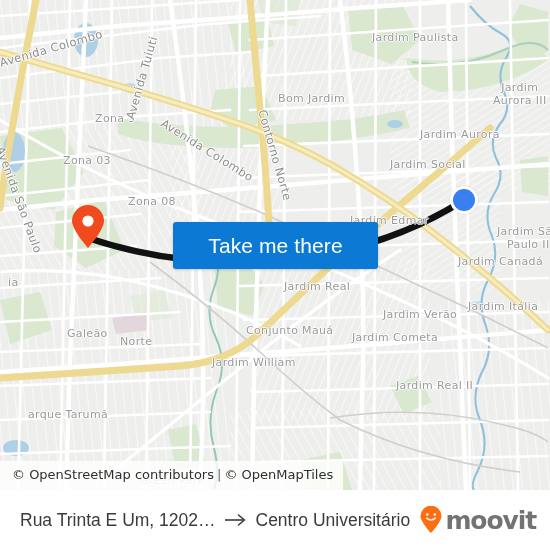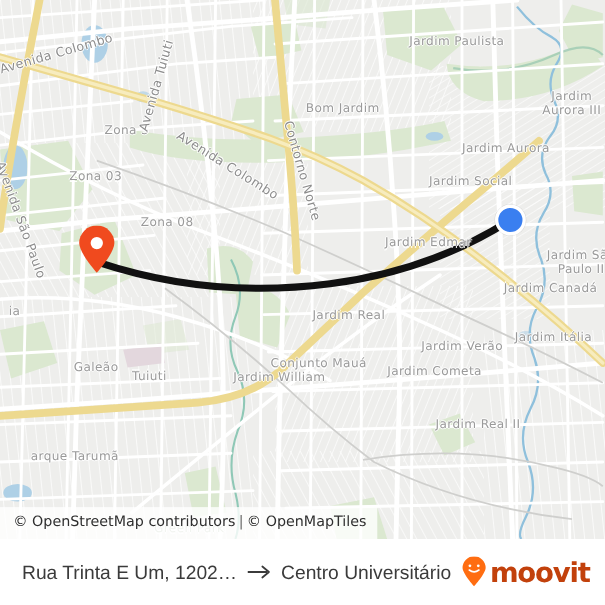--- a/index.html
+++ b/index.html
@@ -139,21 +139,21 @@
     flex: 0 0 auto;
     display: flex;
     align-items: center;
     gap: 2px;
     margin-left: 8px;
   }
   #moovit-wordmark {
     font-family: "DejaVu Sans", sans-serif;
     font-size: 25px;
     font-weight: bold;
-    color: #c2410c;
+    color: #737373;
     letter-spacing: -1.1px;
   }
 </style>
 </head>
 <body>
 
 <div id="root">
 
   <div id="map">
     <svg id="map-svg" viewBox="0 0 550 490" preserveAspectRatio="none">
@@ -329,22 +329,22 @@
         <div class="maplabel" style="left: 497px; top: 225px;">Jardim São
 Paulo II</div>
         <div class="maplabel" style="left: 458px; top: 255px;">Jardim Canadá</div>
         <div class="maplabel" style="left: 284px; top: 280px;">Jardim Real</div>
         <div class="maplabel" style="left: 8px; top: 276px;">ia</div>
         <div class="maplabel" style="left: 383px; top: 308px;">Jardim Verão</div>
         <div class="maplabel" style="left: 468px; top: 300px;">Jardim Itália</div>
         <div class="maplabel" style="left: 246px; top: 324px;">Conjunto Mauá</div>
         <div class="maplabel" style="left: 67px; top: 327px;">Galeão</div>
         <div class="maplabel" style="left: 352px; top: 331px;">Jardim Cometa</div>
-        <div class="maplabel" style="left: 120px; top: 335px;">Tuiuti</div>
-        <div class="maplabel" style="left: 212px; top: 336px;">Jardim William</div>
+        <div class="maplabel" style="left: 120px; top: 335px;">Norte</div>
+        <div class="maplabel" style="left: 212px; top: 356px;">Jardim William</div>
         <div class="maplabel" style="left: 396px; top: 379px;">Jardim Real II</div>
         <div class="maplabel" style="left: 28px; top: 408px;">arque Tarumã</div>
         <div class="maplabel greenlabel" style="left: 120px; top: 474px;">Green Park</div>
       </div>
     <div id="road-labels">
         <div class="roadlabel" style="left: 0px; top: 56px; transform: rotate(-16deg); transform-origin: left center;">Avenida Colombo</div>
         <div class="roadlabel" style="left: 130px; top: 112px; transform: rotate(-74deg); transform-origin: left center;">Avenida Tuiuti</div>
         <div class="roadlabel" style="left: 162px; top: 115px; transform: rotate(32deg); transform-origin: left center;">Avenida Colombo</div>
         <div class="roadlabel" style="left: 262px; top: 103px; transform: rotate(74deg); transform-origin: left center;">Contorno Norte</div>
         <div class="roadlabel" style="left: 0px; top: 140px; transform: rotate(70deg); transform-origin: left center;">Avenida São Paulo</div>
@@ -352,20 +352,21 @@
 
     <div id="origin-pin">
       <svg viewBox="0 0 34 44" width="34" height="44">
         <path d="M17 43 C17 43 33 25 33 16 A16 16 0 1 0 1 16 C1 25 17 43 17 43 Z" fill="#f04a1e"></path>
         <circle cx="17" cy="16" r="5.6" fill="#ffffff"></circle>
       </svg>
     </div>
 
     <div id="dest-dot"></div>
 
+    <button id="take-me-there">Take me there</button>
 
     <div id="attribution">
       <span>© OpenStreetMap contributors</span><span class="sep">|</span><span>© OpenMapTiles</span>
     </div>
   </div>
 
   <div id="bottombar">
     <div id="route-summary">
       <span id="origin-name" class="endpoint">Rua Trinta E Um, 1202…</span>
       <svg id="arrow-icon" viewBox="0 0 22 14">

